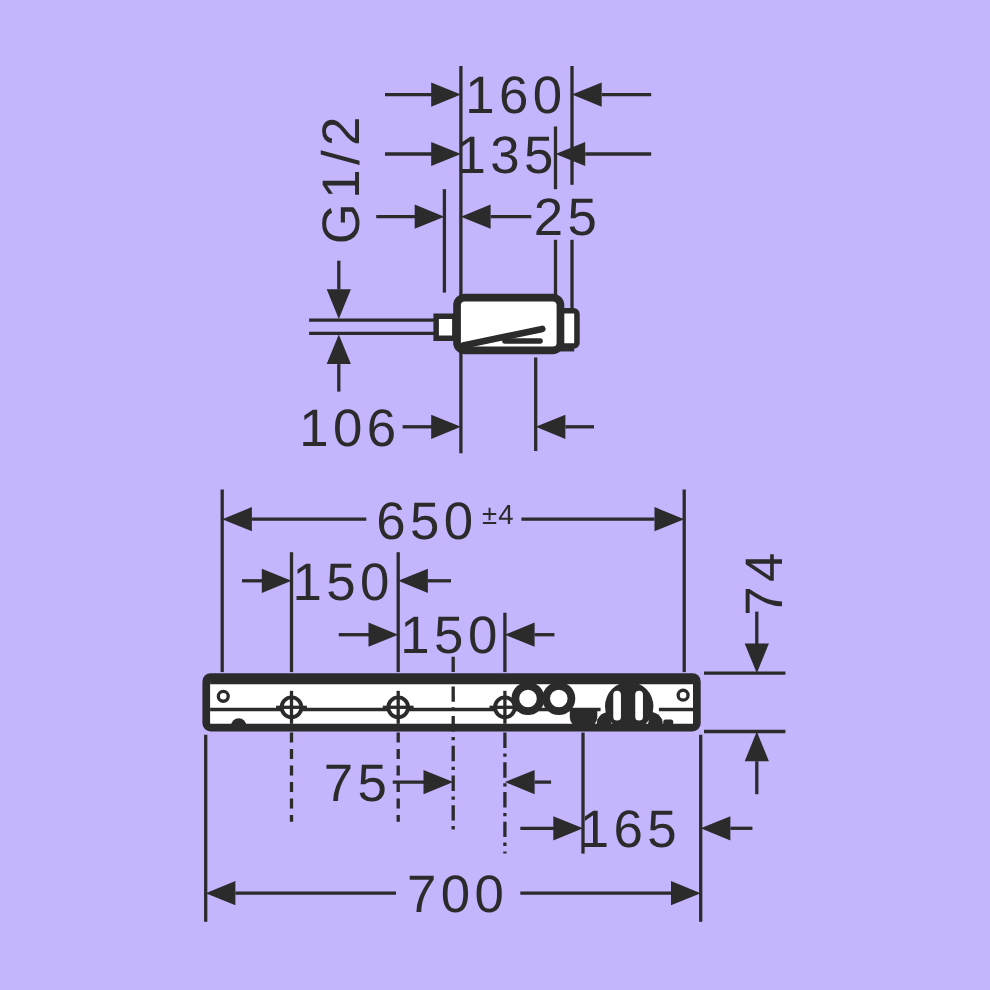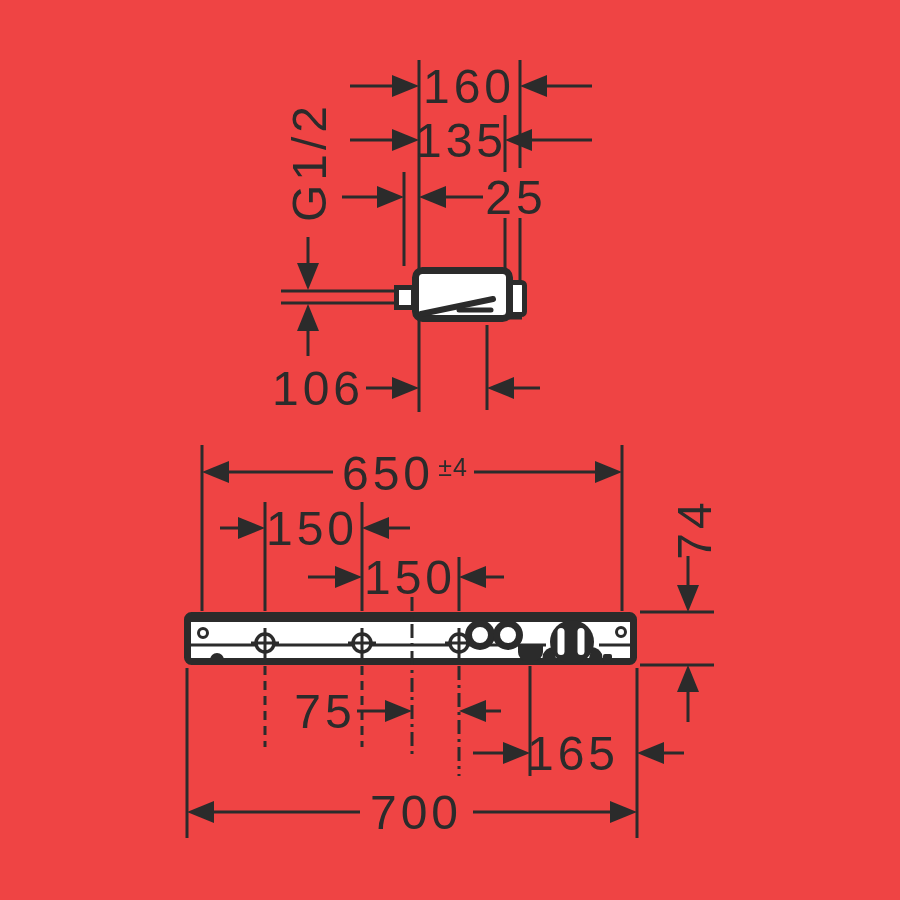--- a/index.html
+++ b/index.html
@@ -1,16 +1,16 @@
 <!DOCTYPE html>
 <html><head>
 <meta charset="utf-8">
 <style>
   html,body{margin:0;padding:0;background:#ffffff;}
-  .stage{width:900px;height:900px;position:relative;background:#ef4444;overflow:hidden;}
+  .stage{width:900px;height:900px;position:relative;background:#c4b5fd;overflow:hidden;}
   svg{display:block;}
   text{font-family:"Liberation Sans", sans-serif; fill:#2b2b2b;}
   .dim-text{font-size:48px; letter-spacing:4px; text-anchor:middle;}
   .tol-text{font-size:25px; letter-spacing:1px; text-anchor:middle;}
   .ln{stroke:#2b2b2b; stroke-width:3; fill:none;}
   .arrow{fill:#2b2b2b; stroke:none;}
   .part{stroke:#2b2b2b; fill:#ffffff;}
 </style>
 </head>
 <body>

